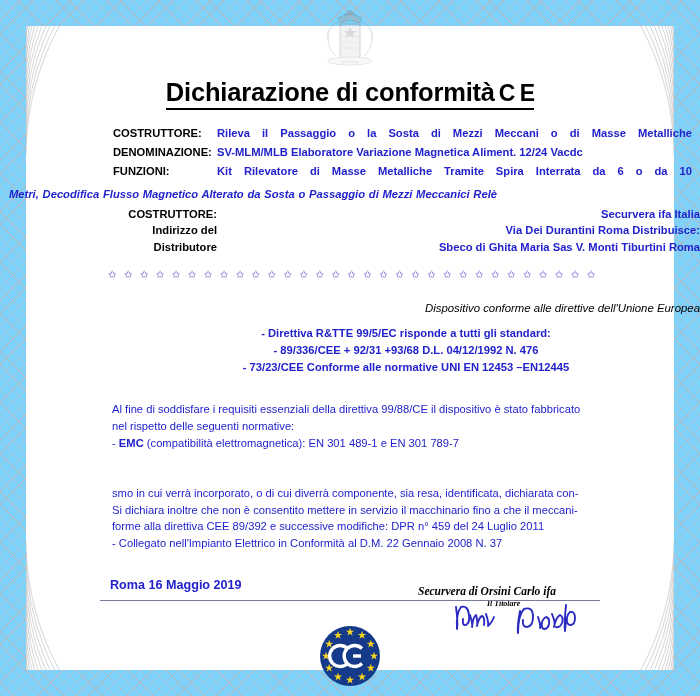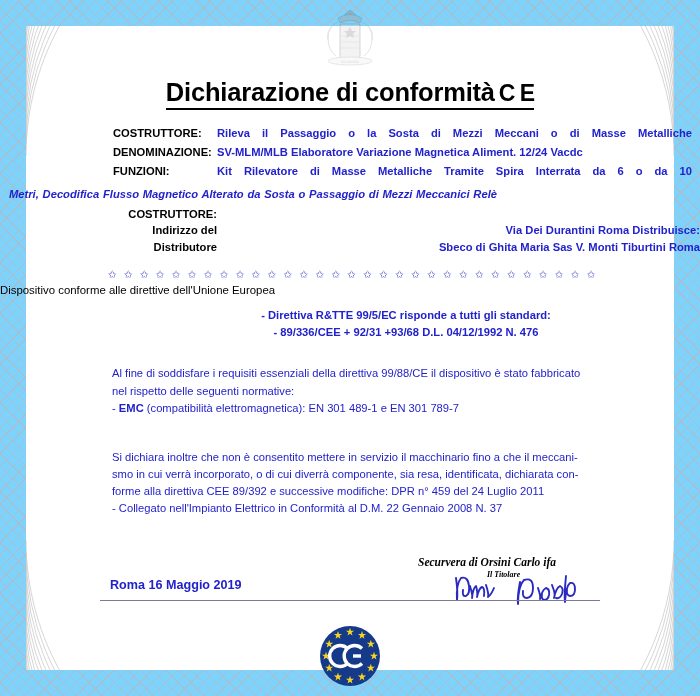--- a/index.html
+++ b/index.html
@@ -117,24 +117,25 @@
     width:487px;
     color:#4a4ad0;
     font-size:10px;
     letter-spacing:2.2px;
     white-space:nowrap;
     overflow:hidden;
     font-family:"DejaVu Sans", sans-serif;
   }
 
   .subhead{
-    text-align:left;
+    text-align:right;
     color:#000;
     font-size:11.4px;
-    margin-top:4px;
+    margin-top:22px;
+    font-style:italic;
   }
 
   .dir-list{
     margin:11px 0 0 112px;
     color:#2222cc;
     font-weight:bold;
     font-size:11.2px;
     line-height:1.55;
     text-align:center;
   }
@@ -153,21 +154,21 @@
     width:478px;
     color:#2222cc;
     font-size:11.2px;
     line-height:1.5;
   }
 
   
   .sign-area{
     position:absolute;
     left:0; right:0;
-    top:556px;
+    top:585px;
     height:60px;
   }
   .sign-name{
     position:absolute;
     left:418px; top:0;
     font-family:"Liberation Serif", serif;
     font-style:italic;
     font-weight:bold;
     font-size:11.5px;
     color:#000;
@@ -315,50 +316,52 @@
 
       <div class="frow">
         <div class="flabel">FUNZIONI:</div>
         <div class="fvalue just">Kit Rilevatore di Masse Metalliche Tramite Spira Interrata da 6 o da 10</div>
       </div>
       <div class="fcont">Metri, Decodifica Flusso Magnetico Alterato da Sosta o Passaggio di Mezzi Meccanici Relè</div>
 
       <div class="addr-block">
         <div class="frow">
           <div class="flabel">COSTRUTTORE:</div>
+          <div class="fvalue">Securvera ifa Italia</div>
         </div>
         <div class="frow">
           <div class="flabel">Indirizzo del</div>
           <div class="fvalue">Via Dei Durantini Roma Distribuisce:</div>
         </div>
         <div class="frow">
           <div class="flabel">Distributore</div>
           <div class="fvalue">Sbeco di Ghita Maria Sas V. Monti Tiburtini Roma</div>
         </div>
       </div>
     </div>
 
     <div class="stars">✩ ✩ ✩ ✩ ✩ ✩ ✩ ✩ ✩ ✩ ✩ ✩ ✩ ✩ ✩ ✩ ✩ ✩ ✩ ✩ ✩ ✩ ✩ ✩ ✩ ✩ ✩ ✩ ✩ ✩ ✩ ✩ ✩ ✩ ✩ ✩ ✩ ✩ ✩ ✩ ✩ ✩ ✩ ✩ ✩ ✩ ✩ ✩ ✩ ✩ ✩ ✩ ✩ ✩ ✩ ✩ ✩ ✩ ✩</div>
 
     <div class="subhead">Dispositivo conforme alle direttive dell'Unione Europea</div>
 
     <div class="dir-list">
       <div>- Direttiva R&amp;TTE 99/5/EC risponde a tutti gli standard:</div>
       <div>- 89/336/CEE + 92/31 +93/68 D.L. 04/12/1992 N. 476</div>
+      <div>- 73/23/CEE Conforme alle normative UNI EN 12453 –EN12445</div>
     </div>
 
     <div class="para">
       <div>Al fine di soddisfare i requisiti essenziali della direttiva 99/88/CE il dispositivo è stato fabbricato</div>
       <div>nel rispetto delle seguenti normative:</div>
       <div><span>- </span><b>EMC</b><span> (compatibilità elettromagnetica): EN 301 489-1 e EN 301 789-7</span></div>
     </div>
 
     <div class="para2">
+      <div>smo in cui verrà incorporato, o di cui diverrà componente, sia resa, identificata, dichiarata con-</div>
       <div>Si dichiara inoltre che non è consentito mettere in servizio il macchinario fino a che il meccani-</div>
-      <div>smo in cui verrà incorporato, o di cui diverrà componente, sia resa, identificata, dichiarata con-</div>
       <div>forme alla direttiva CEE 89/392 e successive modifiche: DPR n° 459 del 24 Luglio 2011</div>
       <div>- Collegato nell'Impianto Elettrico in Conformità al D.M. 22 Gennaio 2008 N. 37</div>
     </div>
   </div>
 
   <div class="sign-area">
     <div class="sign-name">Securvera di Orsini Carlo ifa</div>
     <div class="sign-role">Il Titolare</div>
     <svg class="sign-mark" viewBox="0 0 150 34" xmlns="http://www.w3.org/2000/svg">
       <g fill="none" stroke="#2a2ac0" stroke-width="1.9" stroke-linecap="round" stroke-linejoin="round">

